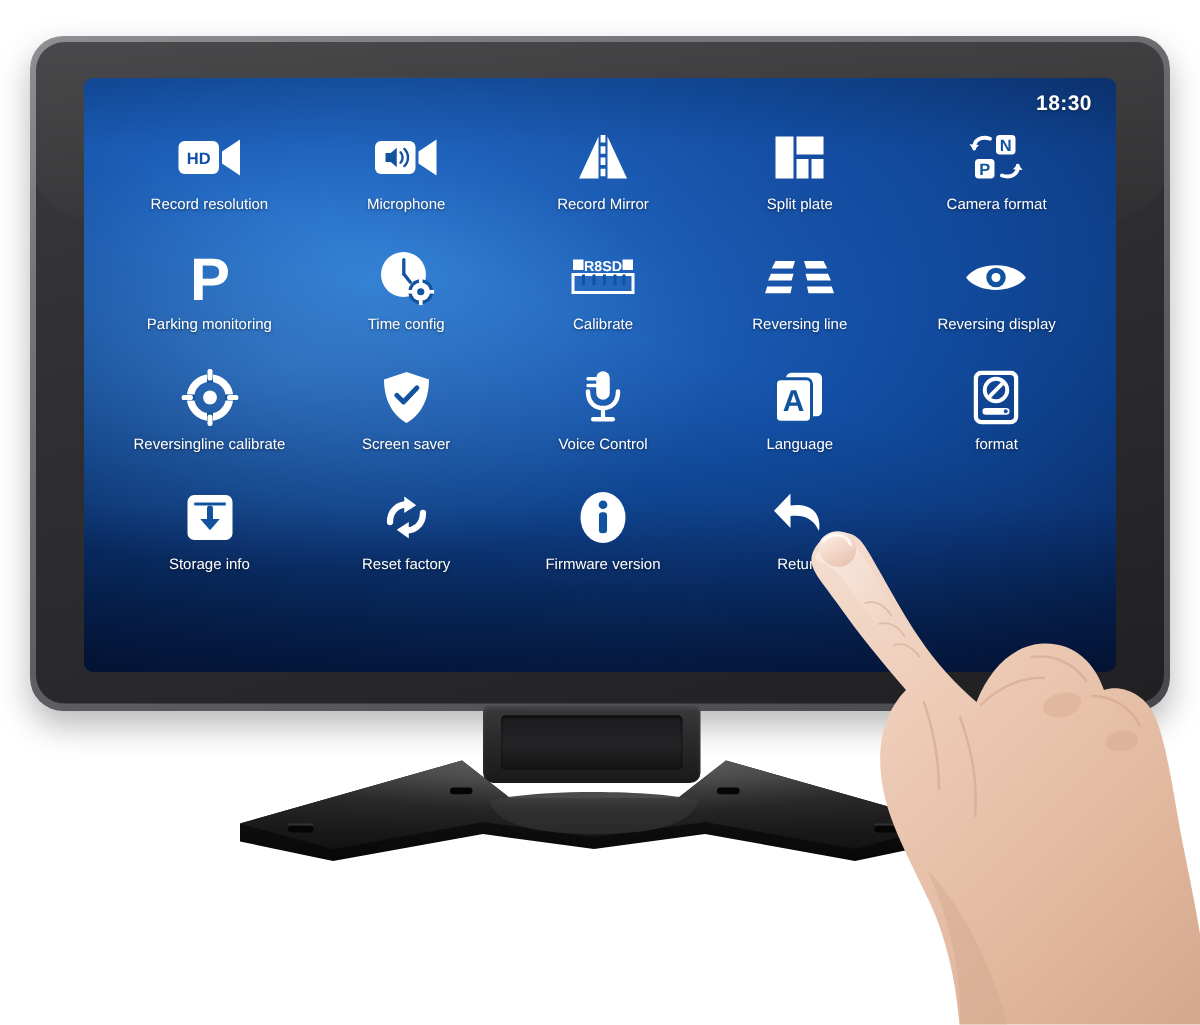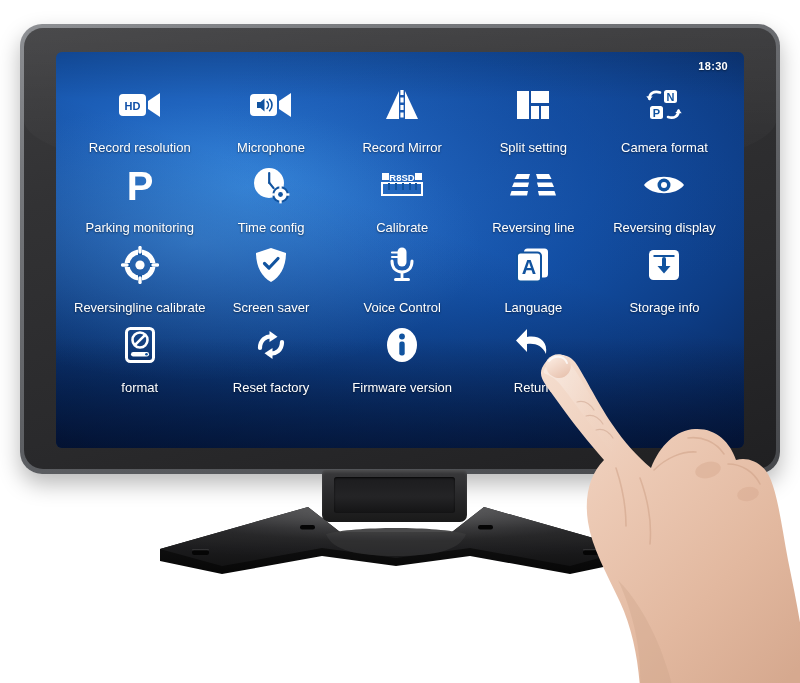--- a/index.html
+++ b/index.html
@@ -86,21 +86,21 @@
       linear-gradient(180deg, rgba(0,0,0,0.12) 0%, rgba(0,0,0,0) 12%, rgba(0,0,0,0) 72%, rgba(0,6,26,0.45) 100%),
       radial-gradient(130% 120% at 50% 45%, rgba(0,0,0,0) 55%, rgba(0,5,22,0.55) 100%);
     pointer-events: none;
   }
 
   #clock {
     position: absolute;
     top: 8px;
     right: 16px;
     color: #ffffff;
-    font-size: 11px;
+    font-size: 14px;
     font-weight: bold;
     letter-spacing: 0.3px;
     z-index: 5;
     text-shadow: 0 1px 2px rgba(0,0,0,0.45);
   }
 
   
   #grid {
     position: absolute;
     left: 18px;
@@ -119,23 +119,23 @@
     cursor: pointer;
   }
   .glyph {
     height: 42px;
     display: flex;
     align-items: center;
     justify-content: center;
   }
   .glyph svg { display: block; }
   .cap {
-    margin-top: 15px;
+    margin-top: 5px;
     color: #ffffff;
-    font-size: 13px;
+    font-size: 10px;
     line-height: 1.1;
     text-align: center;
     white-space: nowrap;
     text-shadow: 0 1px 2px rgba(0,0,0,0.5);
   }
 
   
   #neck {
     position: absolute;
     left: 322px;
@@ -232,21 +232,21 @@
 
       <div class="cell">
         <span class="glyph">
           <svg width="36" height="32" viewBox="0 0 36 32">
             <rect x="2" y="2" width="12" height="28" fill="#fff"></rect>
             <rect x="16" y="2" width="18" height="12" fill="#fff"></rect>
             <rect x="16" y="17" width="8" height="13" fill="#fff"></rect>
             <rect x="26" y="17" width="8" height="13" fill="#fff"></rect>
           </svg>
         </span>
-        <span class="cap">Split setting</span>
+        <span class="cap">Split plate</span>
       </div>
 
       <div class="cell">
         <span class="glyph">
           <svg width="38" height="34" viewBox="0 0 38 34">
             <rect x="19" y="2" width="13" height="13" rx="2.5" fill="#fff"></rect>
             <text x="25.5" y="12.6" font-family="Liberation Sans, sans-serif" font-size="11" font-weight="bold" fill="#11539f" text-anchor="middle">N</text>
             <rect x="5" y="18" width="13" height="13" rx="2.5" fill="#fff"></rect>
             <text x="11.5" y="28.6" font-family="Liberation Sans, sans-serif" font-size="11" font-weight="bold" fill="#11539f" text-anchor="middle">P</text>
             <path d="M15 4.5 C9 2.5 4 5.5 4.5 11" stroke="#fff" stroke-width="2.6" fill="none" stroke-linecap="round"></path>
@@ -390,41 +390,41 @@
             <rect x="2" y="5.5" width="24" height="29" rx="3.5" fill="#fff" stroke="#11539f" stroke-width="2"></rect>
             <text x="14" y="27" font-family="Liberation Sans, sans-serif" font-size="20" font-weight="bold" fill="#11539f" text-anchor="middle">A</text>
           </svg>
         </span>
         <span class="cap">Language</span>
       </div>
 
 
       <div class="cell">
         <span class="glyph">
-          <svg width="34" height="34" viewBox="0 0 34 34">
-            <rect x="2" y="2" width="30" height="30" rx="4.5" fill="#fff"></rect>
-            <line x1="6.5" y1="8" x2="27.5" y2="8" stroke="#11539f" stroke-width="2"></line>
-            <path d="M17 11 L17 21" stroke="#11539f" stroke-width="4" stroke-linecap="round"></path>
-            <path d="M10.5 18 L17 25.5 L23.5 18 Z" fill="#11539f"></path>
-          </svg>
-        </span>
-        <span class="cap">Storage info</span>
-      </div>
-
-      <div class="cell">
-        <span class="glyph">
           <svg width="30" height="36" viewBox="0 0 30 36">
             <rect x="1.5" y="1.5" width="27" height="33" rx="4" fill="none" stroke="#fff" stroke-width="3"></rect>
             <circle cx="15" cy="13" r="7.5" fill="none" stroke="#fff" stroke-width="2.6"></circle>
             <line x1="9.8" y1="18.2" x2="20.2" y2="7.8" stroke="#fff" stroke-width="2.6"></line>
             <rect x="6" y="25" width="18" height="4.5" rx="2.2" fill="#fff"></rect>
             <circle cx="21.5" cy="27.2" r="1.3" fill="#11539f"></circle>
           </svg>
         </span>
         <span class="cap">format</span>
+      </div>
+
+      <div class="cell">
+        <span class="glyph">
+          <svg width="34" height="34" viewBox="0 0 34 34">
+            <rect x="2" y="2" width="30" height="30" rx="4.5" fill="#fff"></rect>
+            <line x1="6.5" y1="8" x2="27.5" y2="8" stroke="#11539f" stroke-width="2"></line>
+            <path d="M17 11 L17 21" stroke="#11539f" stroke-width="4" stroke-linecap="round"></path>
+            <path d="M10.5 18 L17 25.5 L23.5 18 Z" fill="#11539f"></path>
+          </svg>
+        </span>
+        <span class="cap">Storage info</span>
       </div>
 
       <div class="cell">
         <span class="glyph">
           <svg width="36" height="34" viewBox="0 0 36 34">
             <path d="M7 20 C7 12 13 7.5 20 8.5" stroke="#fff" stroke-width="4.2" fill="none" stroke-linecap="round"></path>
             <path d="M16.5 3 L24.5 8.8 L16.5 14 Z" fill="#fff"></path>
             <path d="M29 14 C29 22 23 26.5 16 25.5" stroke="#fff" stroke-width="4.2" fill="none" stroke-linecap="round"></path>
             <path d="M19.5 31 L11.5 25.2 L19.5 20 Z" fill="#fff"></path>
           </svg>

